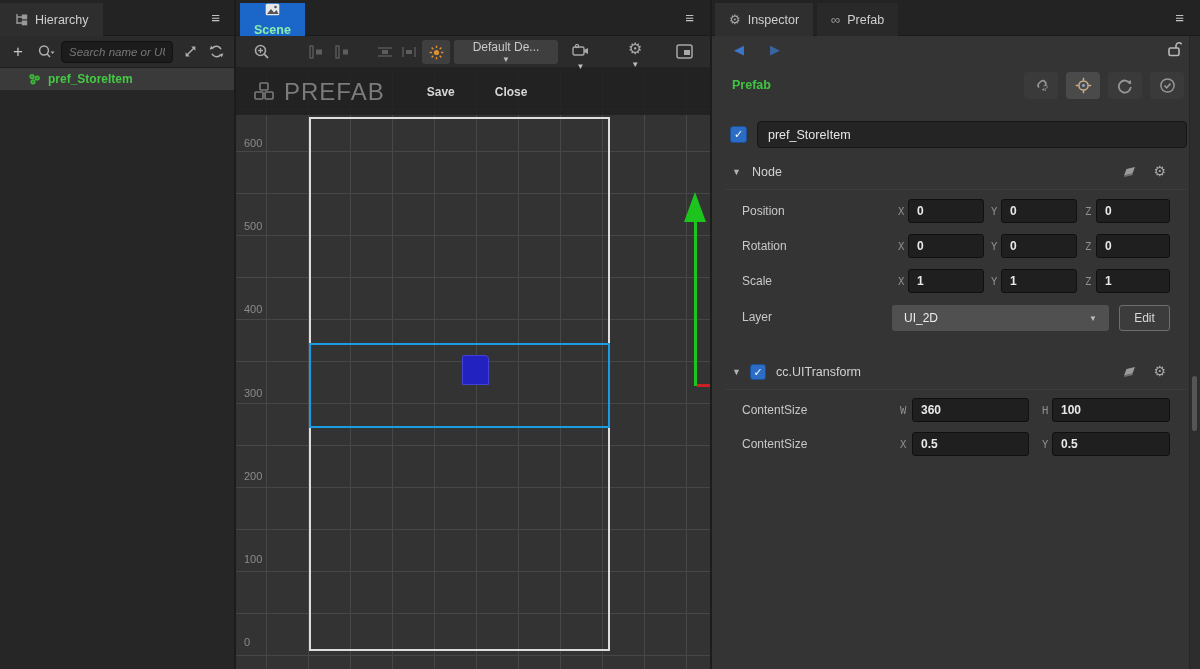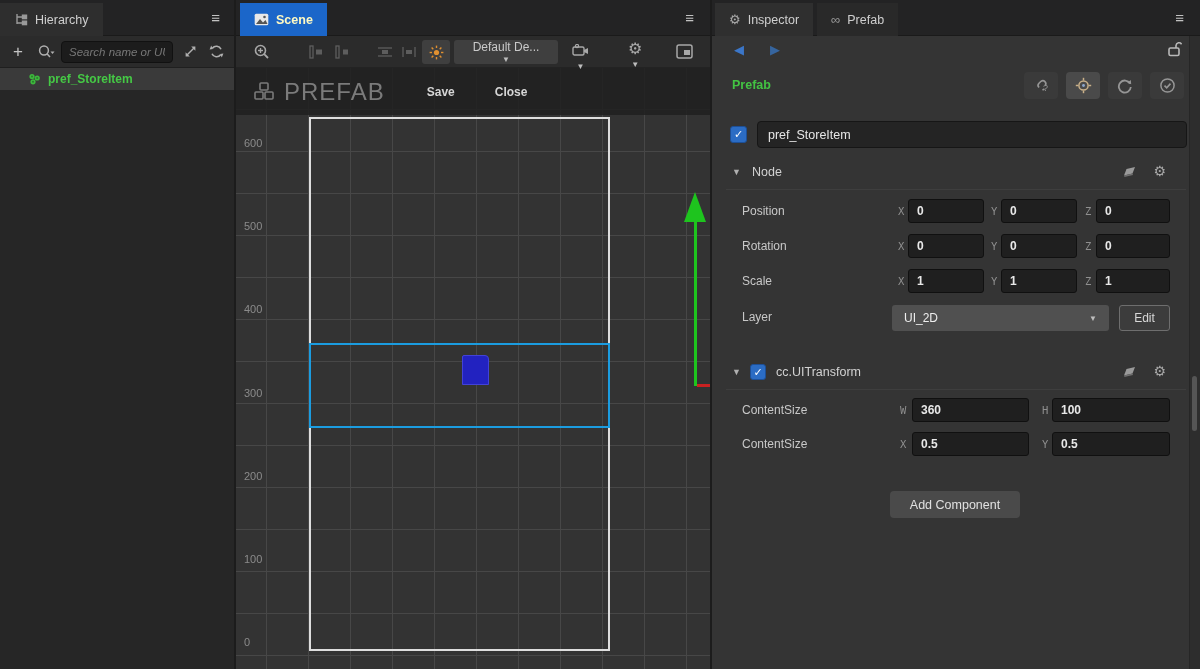--- a/index.html
+++ b/index.html
@@ -24,21 +24,21 @@
   .plus { font-size:17px; color:#c4c4c4; margin-left:9px; width:18px; text-align:center; }
   .search-glyph { display:flex; align-items:flex-end; margin-left:10px; }
   .search-box { margin-left:6px; width:112px; height:22px; background:#1c1c1c; border:1px solid #111; border-radius:4px; color:#9a9a9a; }
   .search-box input { width:100%; height:100%; background:transparent; border:none; outline:none; color:#bbb; font-style:italic; font-size:11.5px; padding:0 7px; font-family:"Liberation Sans",sans-serif; }
   .search-box input::placeholder { color:#777; }
   .h-row { position:absolute; left:0; top:68px; right:0; height:22px; background:#3a3a3a; display:flex; align-items:center; }
   .h-row .label { color:#45c945; font-weight:bold; font-size:12px; margin-left:6px; }
 
   
   .scene { left:236px; width:474px; background:#2b2b2b; }
-  .scene .tab { left:4px; background:#1b66c9; color:#fef9c3; font-weight:bold; }
+  .scene .tab { left:4px; background:#1b66c9; color:#86efac; font-weight:bold;flex-direction:column; }
   .s-toolbar { position:absolute; left:0; top:36px; right:0; height:32px; background:#2b2b2b; border-bottom:1px solid #232323; }
   .s-toolbar > * { position:absolute;flex-direction:column; }
   .tool-toggle { left:186px; top:4px; width:28px; height:24px; background:#3f3f3f; border-radius:3px; display:flex; align-items:center; justify-content:center; }
   .tool-drop { left:218px; top:4px; width:104px; height:24px; background:#3f3f3f; border-radius:3px; display:flex; align-items:center; justify-content:space-between; padding:0 9px; color:#c9c9c9; font-size:12px; }
   .grid { position:absolute; left:0; top:68px; width:474px; height:601px; background-color:#333333;
           background-image:linear-gradient(to right,#474747 1px,transparent 1px),linear-gradient(to bottom,#474747 1px,transparent 1px);
           background-size:42px 42px; background-position:30px 41px; }
   .ruler { position:absolute; left:8px; color:#8b8b8b; font-size:11px; }
   .design-rect { position:absolute; left:73px; top:117px; width:301px; height:534px; border:2px solid #dedede; }
   .content-rect { position:absolute; left:73px; top:343px; width:301px; height:85px; border:2px solid #1b9ce0; }
@@ -422,22 +422,19 @@
     </div>
 
     <div class="prop-row" style="top:431px;">
       <span class="prop-label">ContentSize</span>
       <span class="axis" style="left:188px;">X</span>
       <input class="num" style="left: 200px; width: 117px;" value="0.5">
       <span class="axis" style="left:330px;">Y</span>
       <input class="num" style="left: 340px; width: 118px;" value="0.5">
     </div>
 
-    <div class="add-comp">
-      <span>Add Component</span>
-    </div>
 
     <div class="scroll-strip">
       <div class="scroll-thumb"></div>
     </div>
   </div>
 
 </div>
 
 </body></html>

